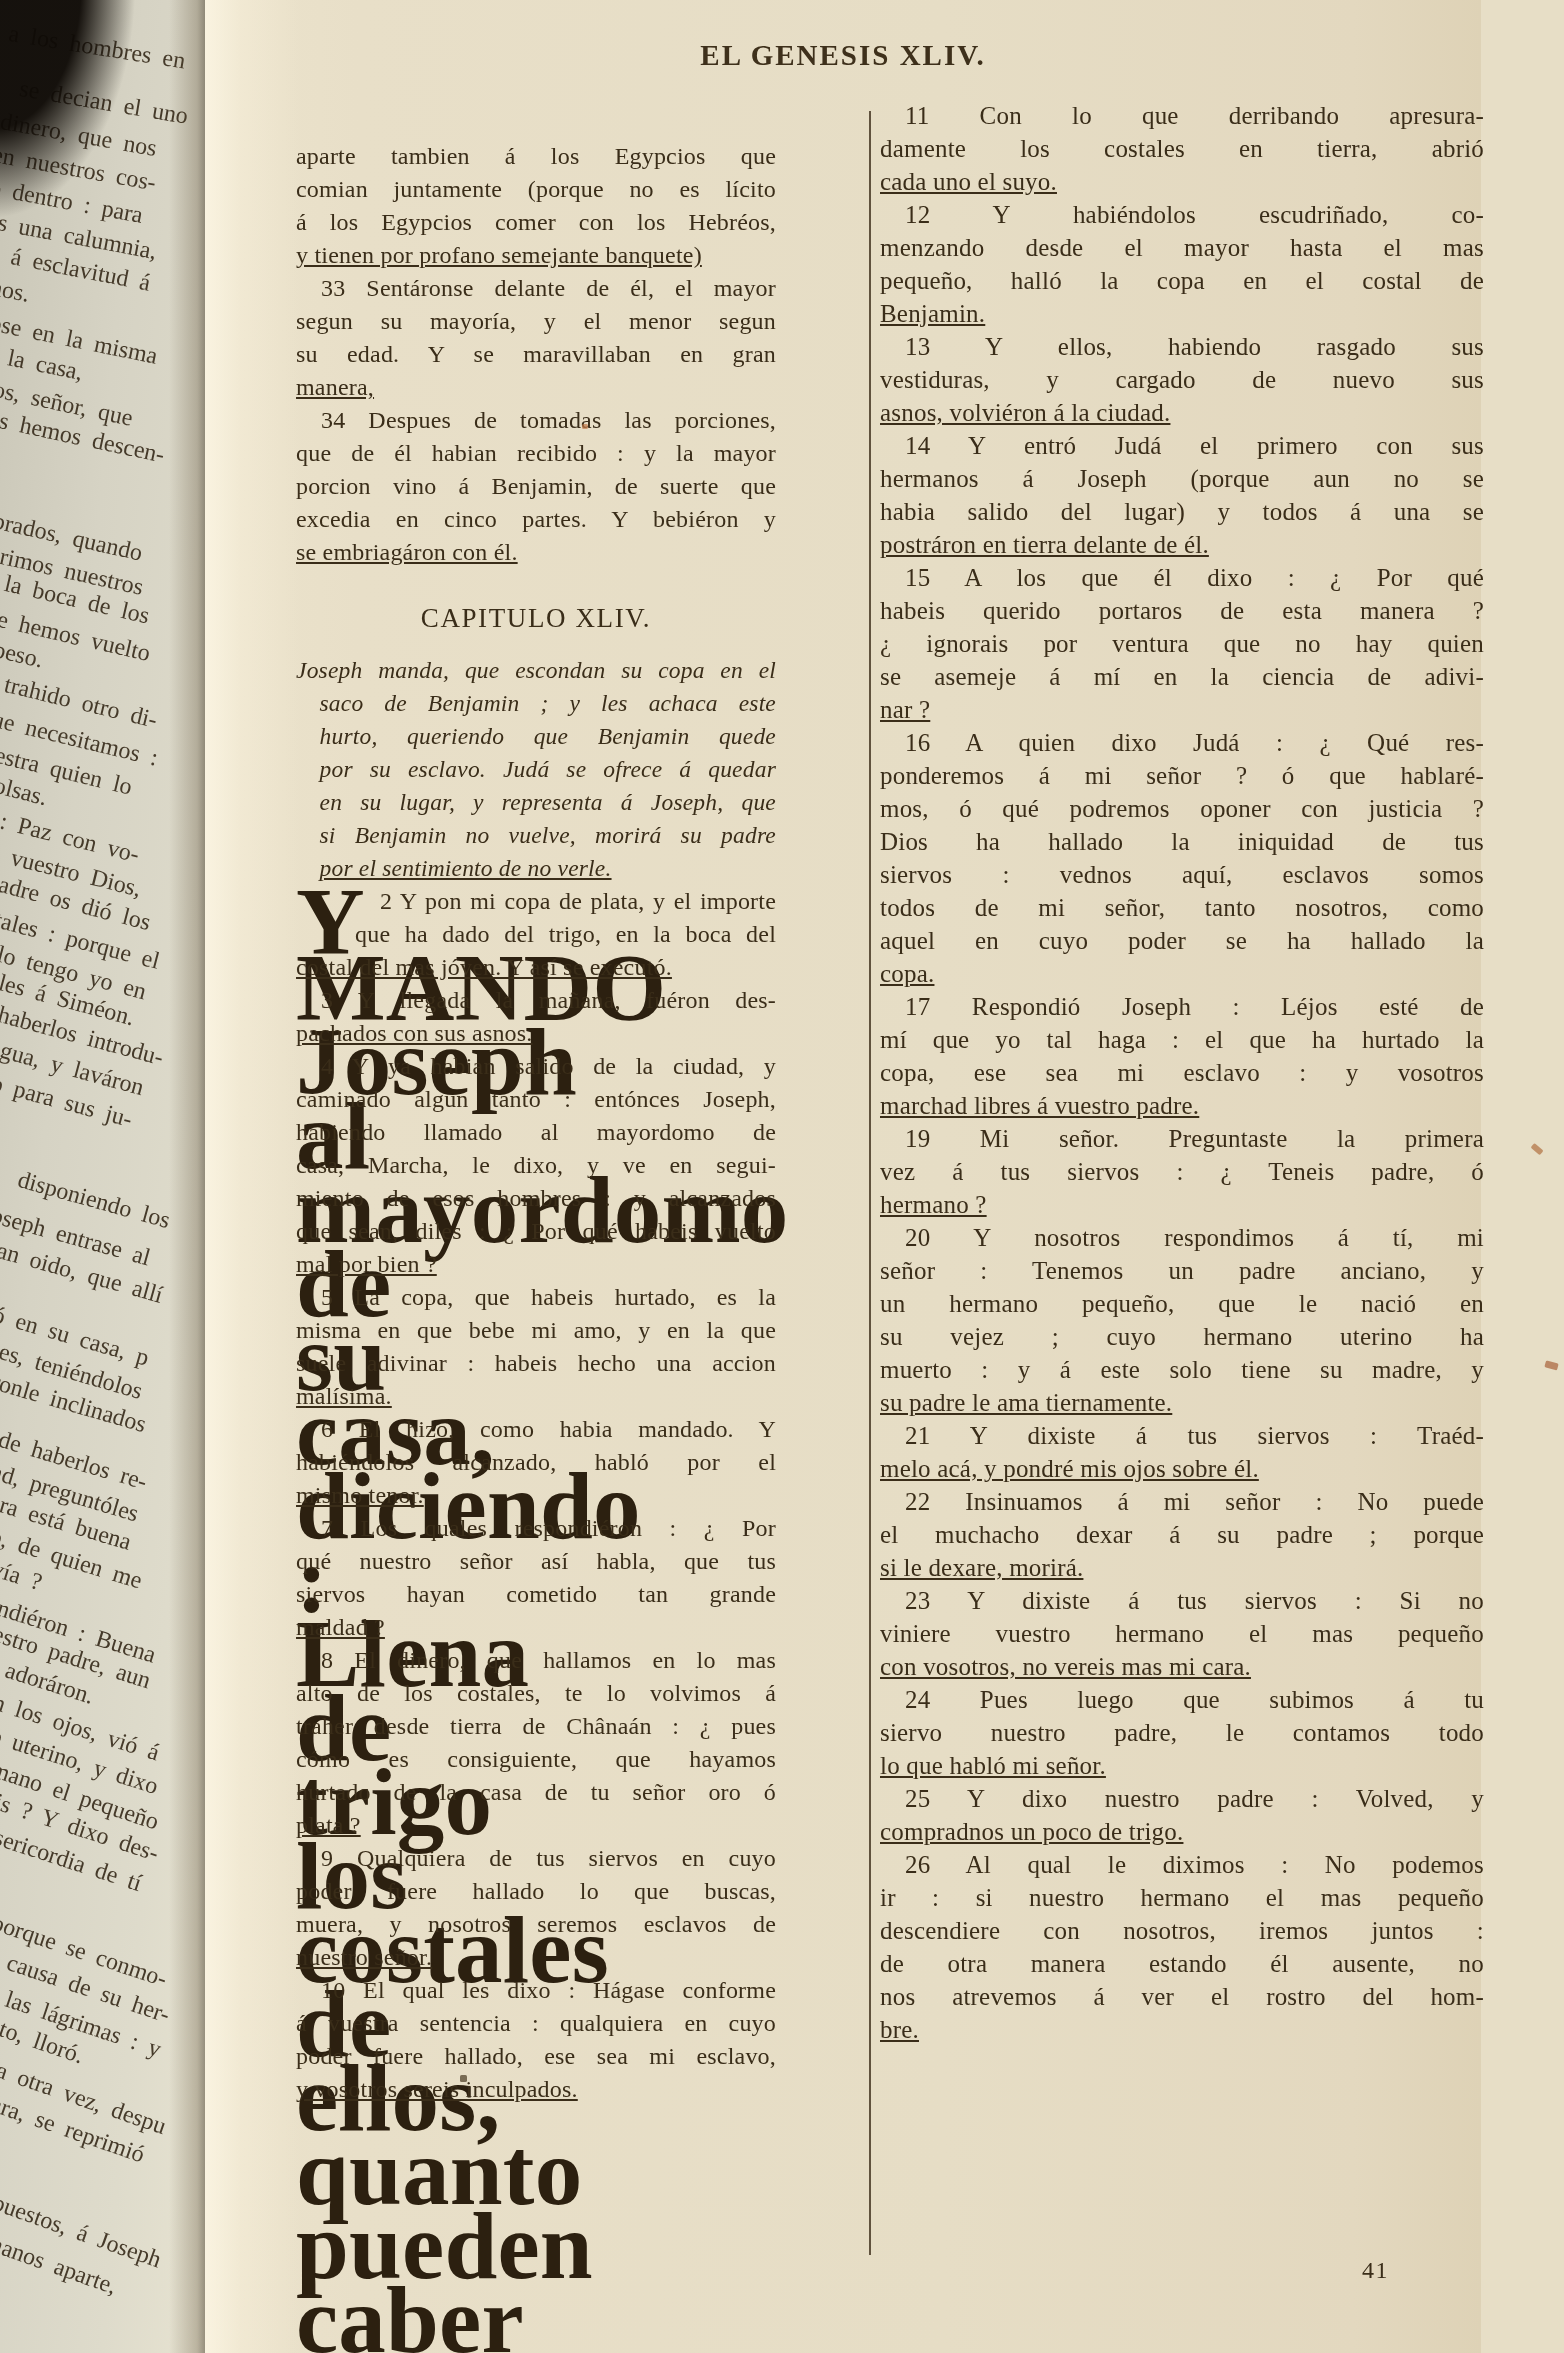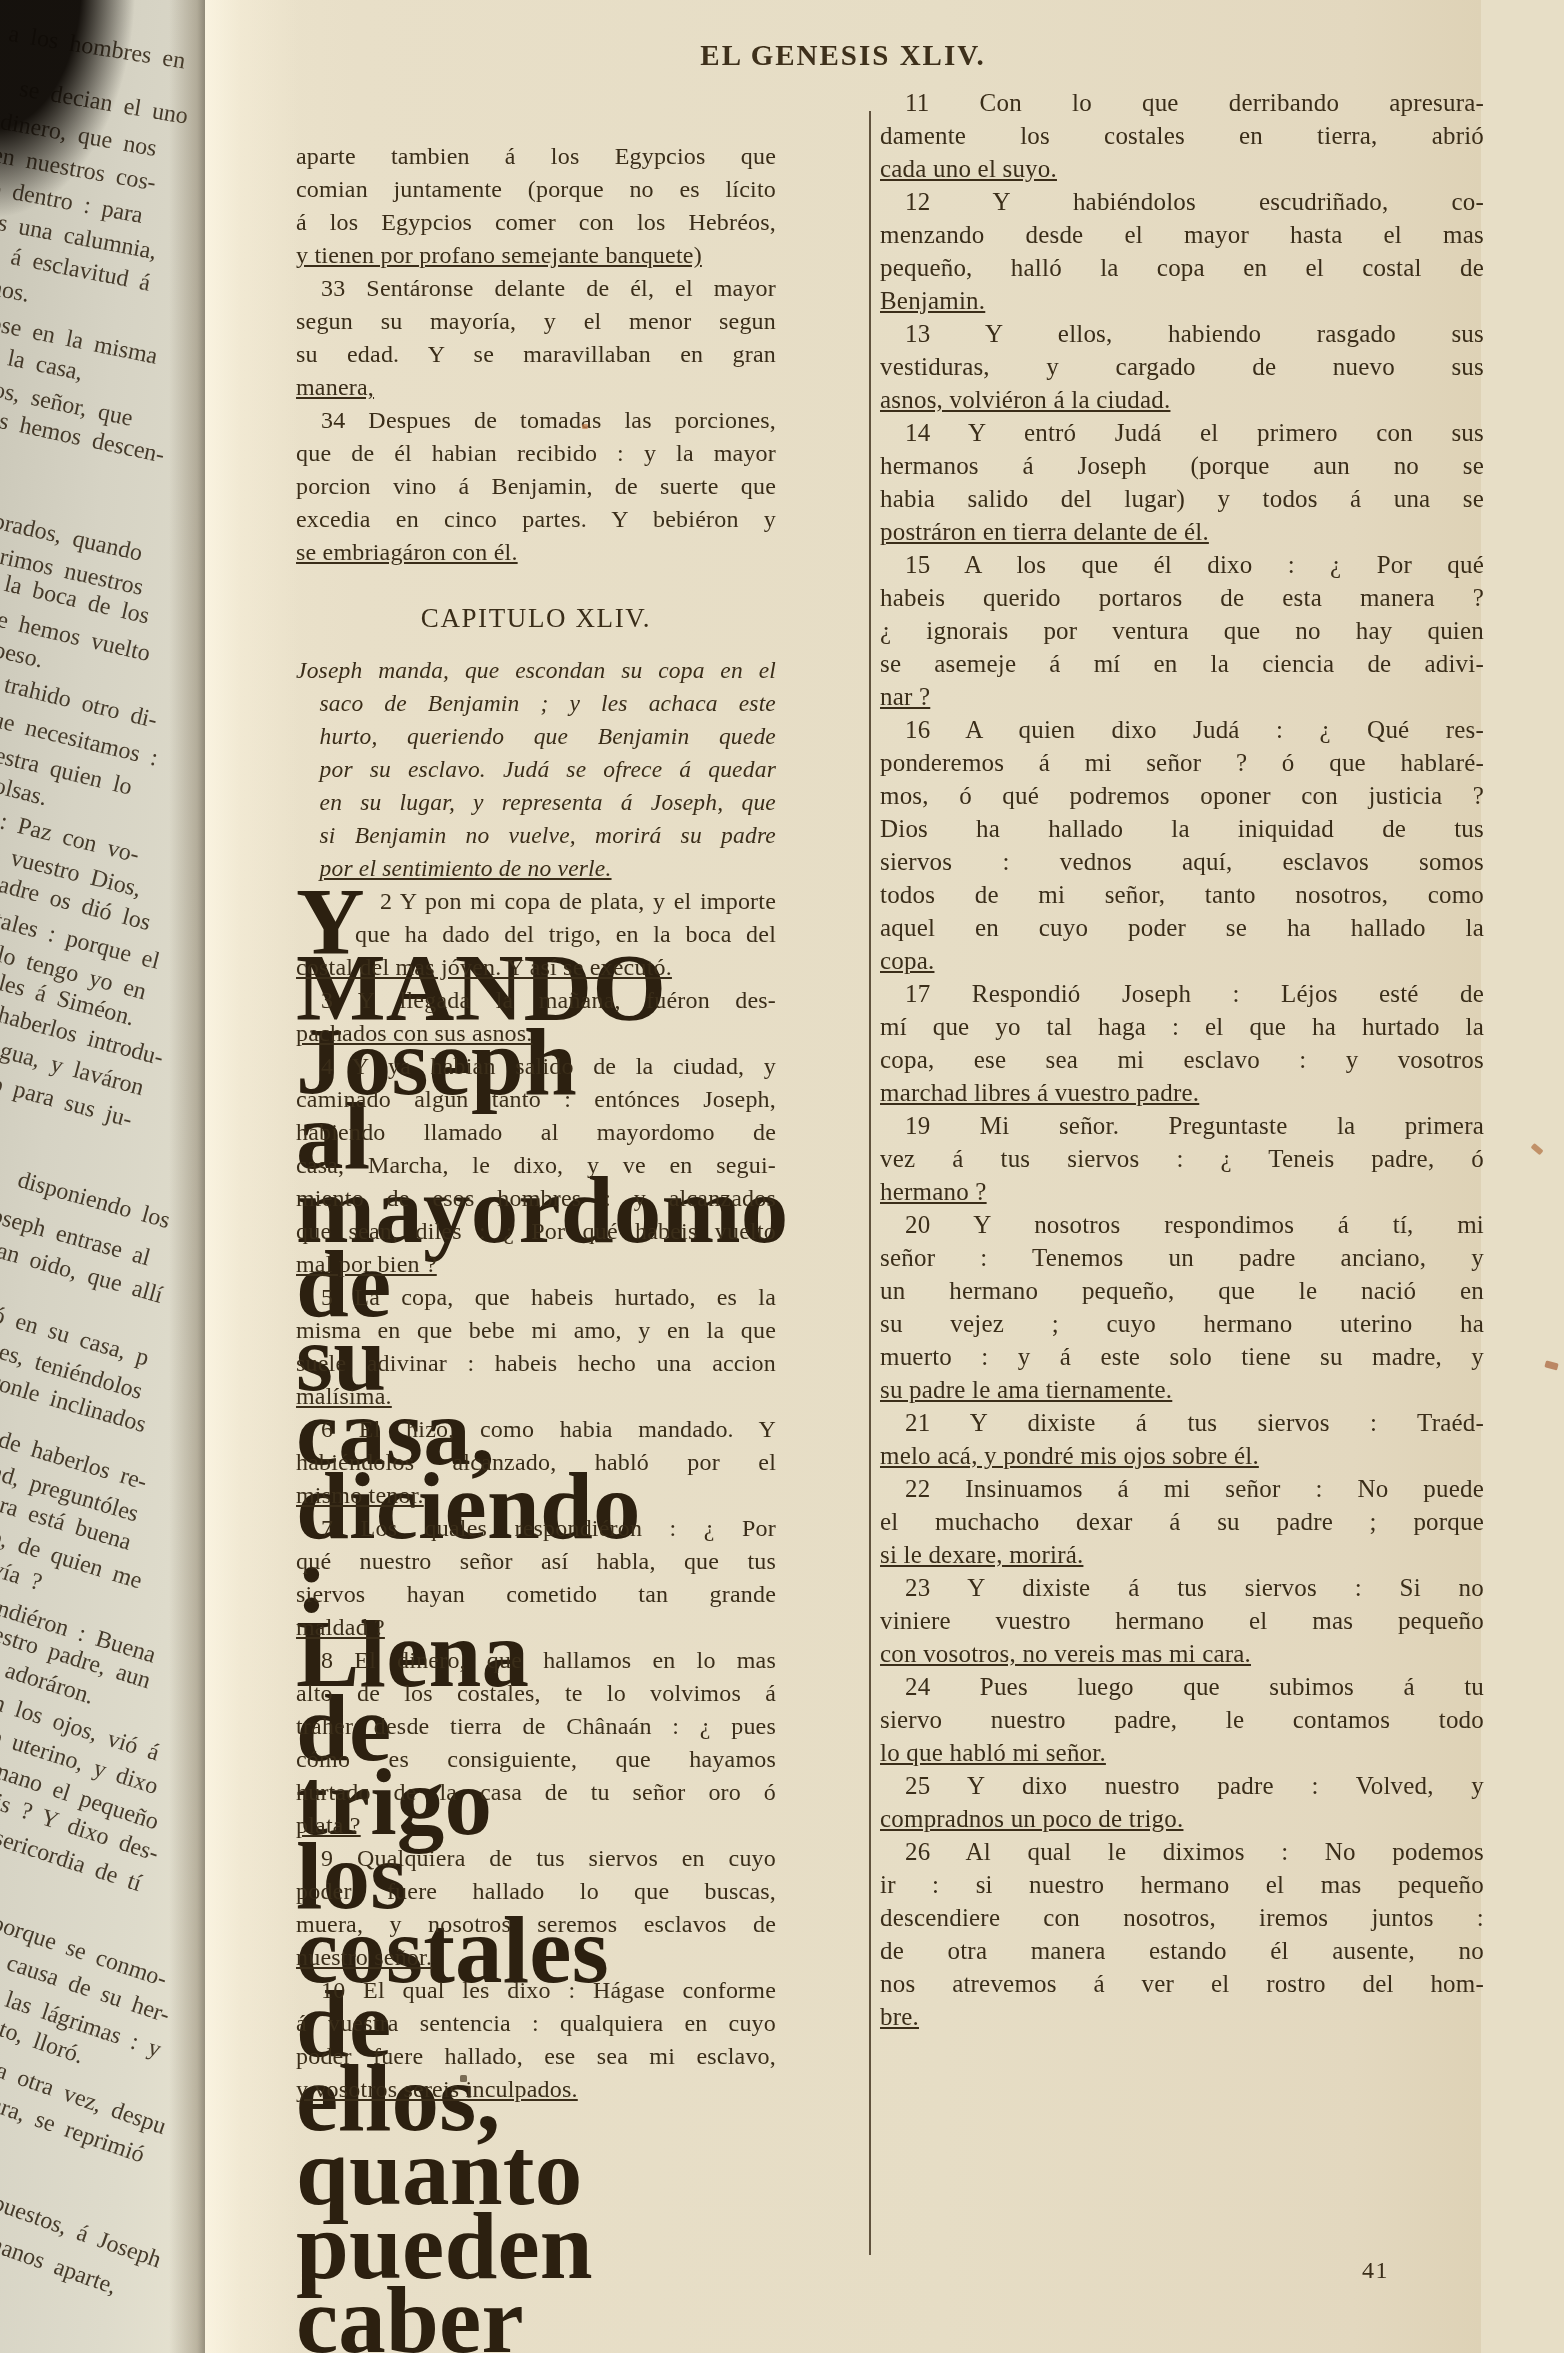--- a/index.html
+++ b/index.html
@@ -17,21 +17,21 @@
   
   .gutter-light{position:absolute;left:205px;top:0;width:94px;height:100%;z-index:2;
      background:linear-gradient(90deg,rgba(252,246,228,0.85) 0%,rgba(248,241,220,0.45) 38%,rgba(248,241,220,0) 100%);}
   
   .main-page{position:absolute;left:205px;top:0;width:1276px;height:100%;
      background:linear-gradient(90deg,#ece3cc 0%,#e8dfc8 12%,#e6ddc5 58%,#e3d8bf 90%,#ded2b6 100%);}
   .header{position:absolute;top:39px;left:0;width:100%;text-align:center;
      font-size:29px;font-weight:bold;letter-spacing:2px;color:#3e301b;}
   .col{position:absolute;color:#3a2d19;}
   .col1{left:91px;top:100px;width:480px;font-size:24px;line-height:33px;margin-top:40px;}
-  .col2{left:675px;top:86px;width:604px;font-size:25px;line-height:33px;}
+  .col2{left:675px;top:99px;width:604px;font-size:25px;line-height:33px;}
   .line{text-align:justify;text-align-last:justify;letter-spacing:0.2px;}
   .line.last{text-align-last:left;text-decoration:underline;}
   .line.ind{text-indent:25px;}
   .line.hang{padding-left:23.5px;}
   .para.summary{font-style:italic;font-size:23.5px;}
   .heading{text-align:center;font-size:27px;letter-spacing:1.6px;padding:33px 0 19px;color:#3a2d19;}
   .dropcap{float:left;width:59px;height:66px;font-size:95px;line-height:74px;
      font-weight:bold;color:#2c2010;}
   .divider{position:absolute;left:664px;top:111px;height:2144px;width:2.3px;
      background:rgba(62,48,28,0.8);}

